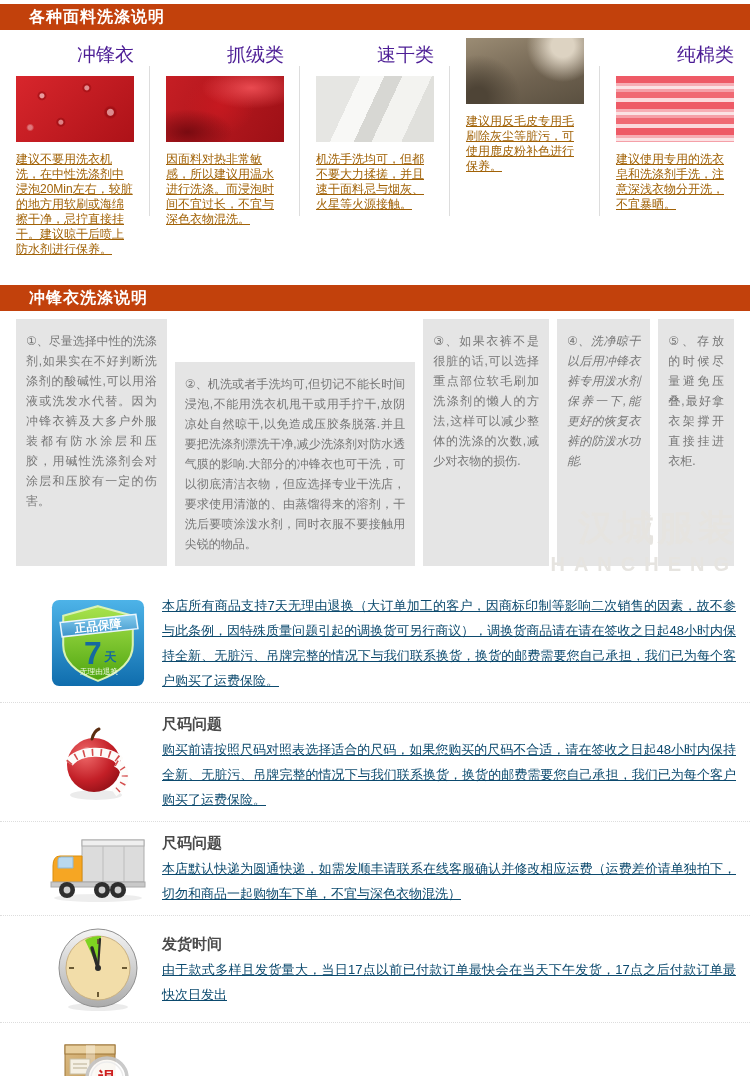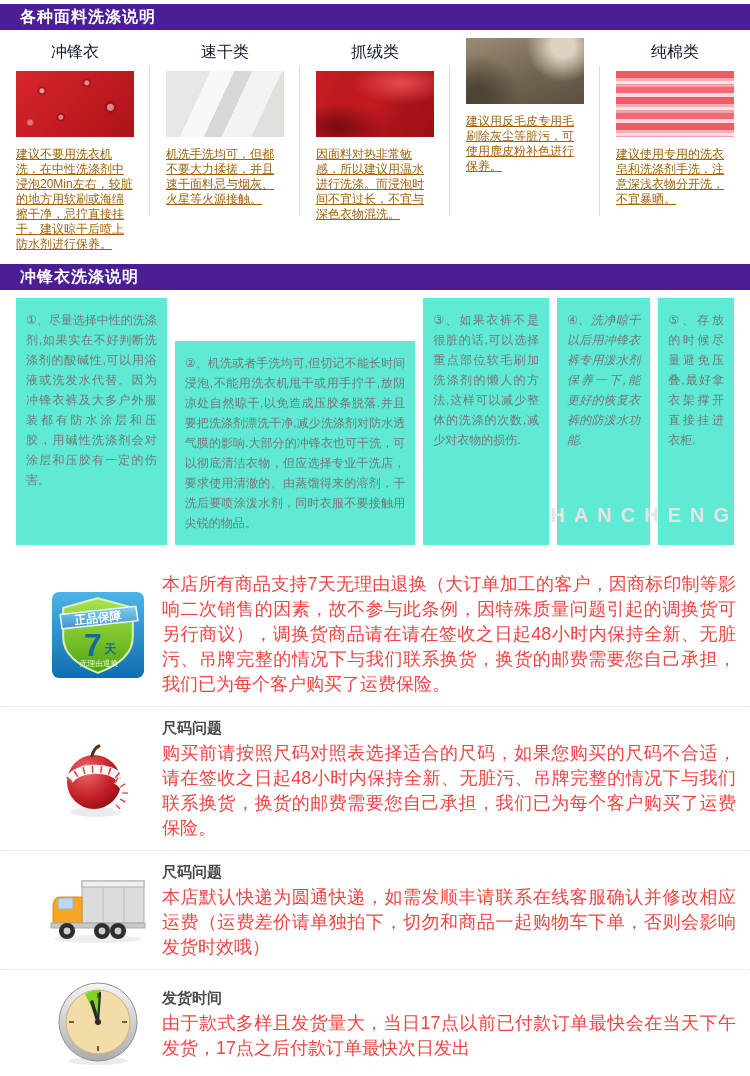--- a/index.html
+++ b/index.html
@@ -6,33 +6,33 @@
   html,body { background:#fff; }
   body {
     width:750px; height:1076px; overflow:hidden; position:relative;
     font-family:"Liberation Sans","DejaVu Sans",sans-serif;
     -webkit-font-smoothing:antialiased;
   }
   .page { width:750px; position:relative; }
 
   
   .bar {
-    background:#4c1d95; color:#fff; font-size:16px; font-weight:bold;
-    height:26px; line-height:26px; padding-left:20px; letter-spacing:1px;
+    background:#c2410c; color:#fff; font-size:16px; font-weight:bold;
+    height:26px; line-height:26px; padding-left:29px; letter-spacing:1px;
   }
   .bar1 { margin-top:4px; }
-  .bar2 { margin-top:2px; }
+  .bar2 { margin-top:18px; }
 
   
   .fabric-row { display:flex; padding:8px 0 10px 0; }
   .fabric-col { flex:1 1 20%; position:relative; padding:0 16px; }
   .fabric-col:not(:last-child)::after {
     content:""; position:absolute; right:0; top:28px; width:1px; height:150px; background:#ddd;
   }
-  .fabric-title { text-align:center; font-size:16px; color:#0f172a; padding:4px 0 8px 0; }
+  .fabric-title { text-align:right; font-size:19px; color:#4c1d95; padding:4px 0 8px 0; }
   .fabric-img { width:100%; height:66px; margin-bottom:10px; }
   .fabric-desc { font-size:12px; color:#a16207; line-height:15px;text-decoration:underline; }
 
   .img-jacket {
     background:
       radial-gradient(circle at 22% 30%, rgba(255,255,255,.55) 0 2px, rgba(150,10,15,.55) 3px 4px, transparent 5px),
       radial-gradient(circle at 60% 18%, rgba(255,255,255,.5) 0 2px, rgba(150,10,15,.5) 3px 4px, transparent 5px),
       radial-gradient(circle at 80% 55%, rgba(255,255,255,.5) 0 3px, rgba(140,8,12,.5) 4px 5px, transparent 7px),
       radial-gradient(circle at 38% 70%, rgba(255,255,255,.45) 0 2px, rgba(140,8,12,.5) 3px 4px, transparent 5px),
       radial-gradient(circle at 12% 78%, rgba(255,255,255,.4) 0 2px, transparent 4px),
@@ -58,41 +58,41 @@
   }
   .img-cotton {
     background: repeating-linear-gradient(180deg,
       #ee5a66 0 7px, #f7adb4 7px 10px, #fbe2e4 10px 13px, #f5a0a8 13px 16px, #f06973 16px 22px,
       #fbd9dc 22px 26px);
   }
 
   
   .instr-row { display:flex; gap:8px; padding:8px 16px 14px 16px; align-items:stretch; }
   .instr-card {
-    background:#5eead4; color:#777; font-size:12px; line-height:20px;
+    background:#e5e5e5; color:#777; font-size:12px; line-height:20px;
     padding:12px 10px; text-align:justify;
   }
   .ic1 { flex:0 0 21%; }
   .ic2 { flex:0 0 33.5%;margin-top:43px; }
   .ic3 { flex:0 0 17.5%; }
   .ic4 { flex:0 0 13%;font-style:italic; }
   .ic5 { flex:1 1 auto; }
 
   
   .notices { padding:4px 0 0 0; }
   .notice {
     display:flex; align-items:center;
     padding:9px 14px 9px 46px;
   }
   .notice:not(:last-child) { border-bottom:1px dotted #ddd; }
   .notice-icon { flex:0 0 104px; display:flex; justify-content:center; align-items:center; }
   .notice-body { flex:1; margin-left:12px; }
   .notice-title { font-size:15px; font-weight:bold; color:#4a4a4a; line-height:24px; margin-bottom:1px; }
   .notice-title:empty { display:none; }
-  .notice-text { font-size:18px; color:#ef4444; line-height:25px; text-align:justify; }
+  .notice-text { font-size:13px; color:#0c4a6e; line-height:25px; text-align:justify;text-decoration:underline; }
 
   
   .watermark {
     position:absolute; right:12px; top:500px; text-align:right;
     color:#e6e4e0; pointer-events:none; z-index:5;
   }
   .watermark .wm1 { font-size:36px; font-weight:bold; letter-spacing:4px; }
   .watermark .wm2 { font-size:20px; font-weight:bold; letter-spacing:9px;margin-left:28px; }
 
   svg text { font-family:"Liberation Sans","DejaVu Sans",sans-serif; }
@@ -104,28 +104,28 @@
 
   <div class="bar bar1">各种面料洗涤说明</div>
 
   <div class="fabric-row">
     <div class="fabric-col">
       <div class="fabric-title">冲锋衣</div>
       <div class="fabric-img img-jacket"></div>
       <div class="fabric-desc">建议不要用洗衣机洗，在中性洗涤剂中浸泡20Min左右，较脏的地方用软刷或海绵擦干净，忌拧直接挂干。建议晾干后喷上防水剂进行保养。</div>
     </div>
     <div class="fabric-col">
+      <div class="fabric-title">抓绒类</div>
+      <div class="fabric-img img-fleece"></div>
+      <div class="fabric-desc">因面料对热非常敏感，所以建议用温水进行洗涤。而浸泡时间不宜过长，不宜与深色衣物混洗。</div>
+    </div>
+    <div class="fabric-col">
       <div class="fabric-title">速干类</div>
       <div class="fabric-img img-shirt"></div>
       <div class="fabric-desc">机洗手洗均可，但都不要大力揉搓，并且速干面料忌与烟灰、火星等火源接触。</div>
-    </div>
-    <div class="fabric-col">
-      <div class="fabric-title">抓绒类</div>
-      <div class="fabric-img img-fleece"></div>
-      <div class="fabric-desc">因面料对热非常敏感，所以建议用温水进行洗涤。而浸泡时间不宜过长，不宜与深色衣物混洗。</div>
     </div>
     <div class="fabric-col">
       <div class="fabric-img img-suede"></div>
       <div class="fabric-desc">建议用反毛皮专用毛刷除灰尘等脏污，可使用鹿皮粉补色进行保养。</div>
     </div>
     <div class="fabric-col">
       <div class="fabric-title">纯棉类</div>
       <div class="fabric-img img-cotton"></div>
       <div class="fabric-desc">建议使用专用的洗衣皂和洗涤剂手洗，注意深浅衣物分开洗，不宜暴晒。</div>
     </div>
@@ -215,21 +215,21 @@
           <circle cx="21" cy="58" r="8" fill="#2e2e2e"></circle>
             <circle cx="21" cy="58" r="3.4" fill="#cfcfcf"></circle>
           <circle cx="56" cy="58" r="8" fill="#2e2e2e"></circle>
             <circle cx="56" cy="58" r="3.4" fill="#cfcfcf"></circle>
           <circle cx="72" cy="58" r="8" fill="#2e2e2e"></circle>
             <circle cx="72" cy="58" r="3.4" fill="#cfcfcf"></circle>
         </svg>
       </div>
       <div class="notice-body">
         <div class="notice-title">尺码问题</div>
-        <div class="notice-text">本店默认快递为圆通快递，如需发顺丰请联系在线客服确认并修改相应运费（运费差价请单独拍下，切勿和商品一起购物车下单，否则会影响发货时效哦）</div>
+        <div class="notice-text">本店默认快递为圆通快递，如需发顺丰请联系在线客服确认并修改相应运费（运费差价请单独拍下，切勿和商品一起购物车下单，不宜与深色衣物混洗）</div>
       </div>
     </div>
 
     <div class="notice">
       <div class="notice-icon">
         <svg width="88" height="88" viewBox="0 0 88 88">
           <defs>
             <linearGradient id="rimG" x1="0" y1="0" x2="0" y2="1">
               <stop offset="0" stop-color="#f5f5f5"></stop>
                 <stop offset="1" stop-color="#ababab"></stop>
@@ -278,16 +278,17 @@
     </div>
 
     <div class="notice">
       
       
     </div>
 
   </div>
 
   <div class="watermark">
+    <div class="wm1">汉城服装</div>
     <div class="wm2">HANCHENG</div>
   </div>
 
 </div>
 
 </body></html>

